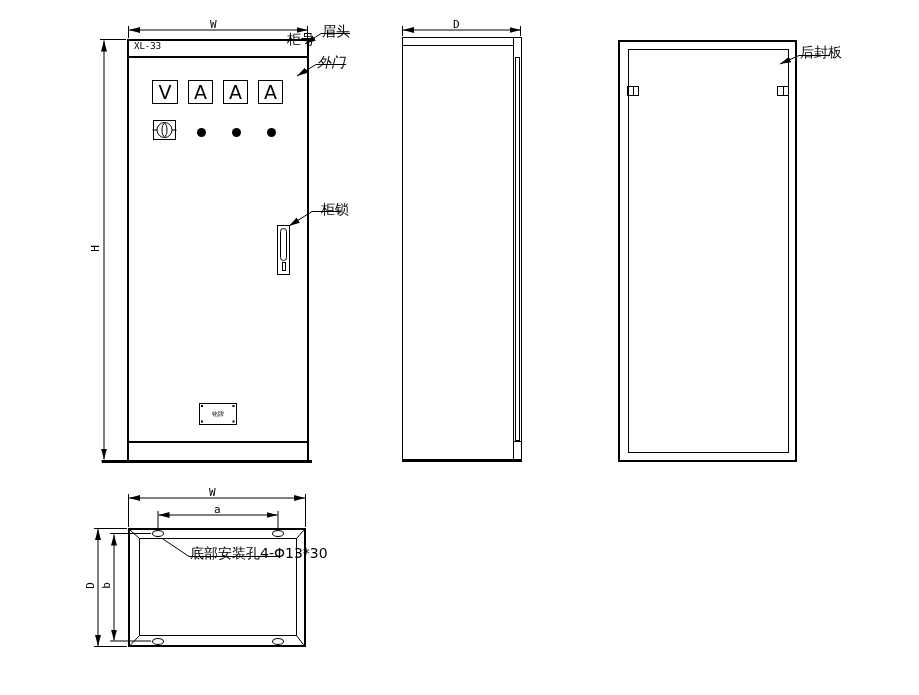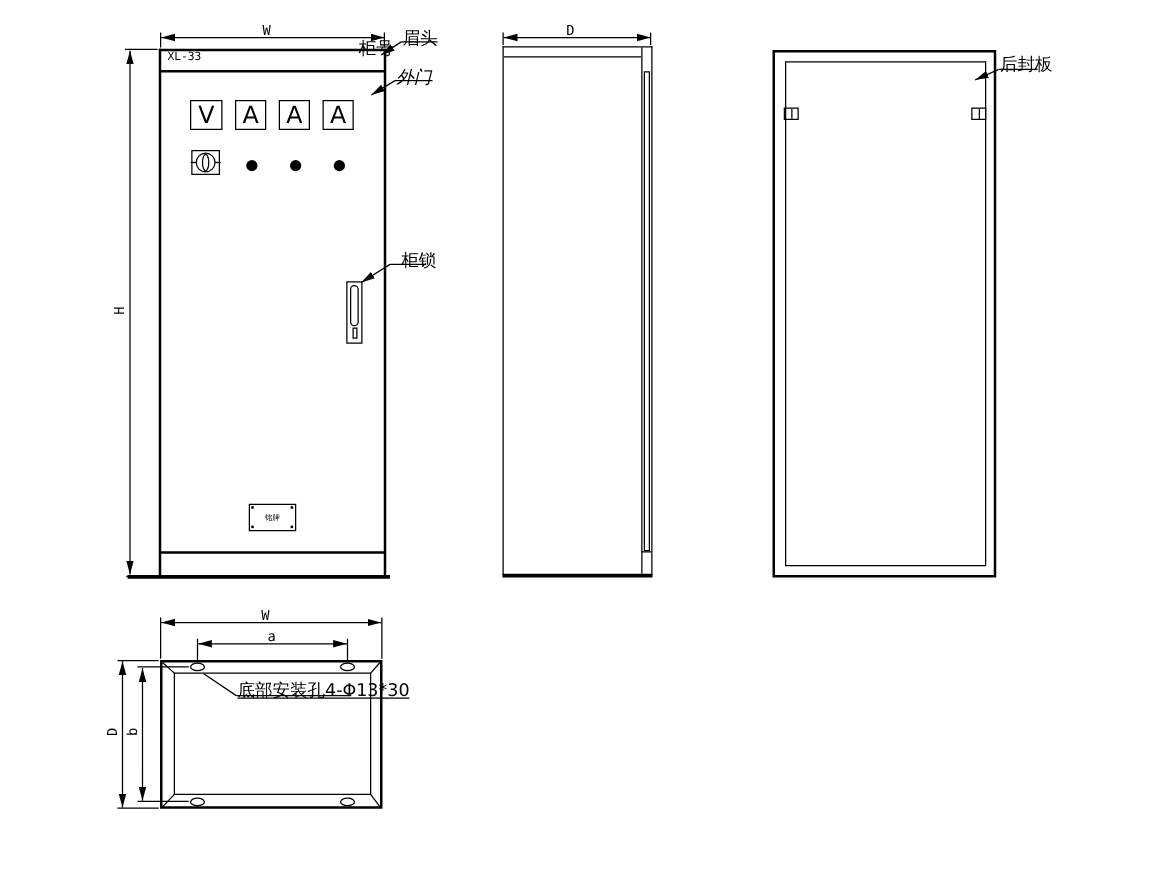--- a/index.html
+++ b/index.html
@@ -167,16 +167,16 @@
     <div class="txt dim rot" style="left:103px;top:580px;">b</div>
 
     <div class="box" style="left:128px;top:528px;width:178px;height:119px;border-width:2px;"></div>
     <div class="box" style="left:139px;top:538px;width:158px;height:98px;"></div>
 
     <div class="hole" style="left:152px;top:530px;"></div>
     <div class="hole" style="left:272px;top:530px;"></div>
     <div class="hole" style="left:152px;top:637.5px;"></div>
     <div class="hole" style="left:272px;top:637.5px;"></div>
 
-    <div class="txt cjk" style="left:190px;top:546px;text-decoration:underline;">底部安装孔4-Φ13*30</div>
+    <div class="txt cjk" style="left:190px;top:546px;">底部安装孔4-Φ13*30</div>
   </div>
 
 </div>
 
 </body></html>

